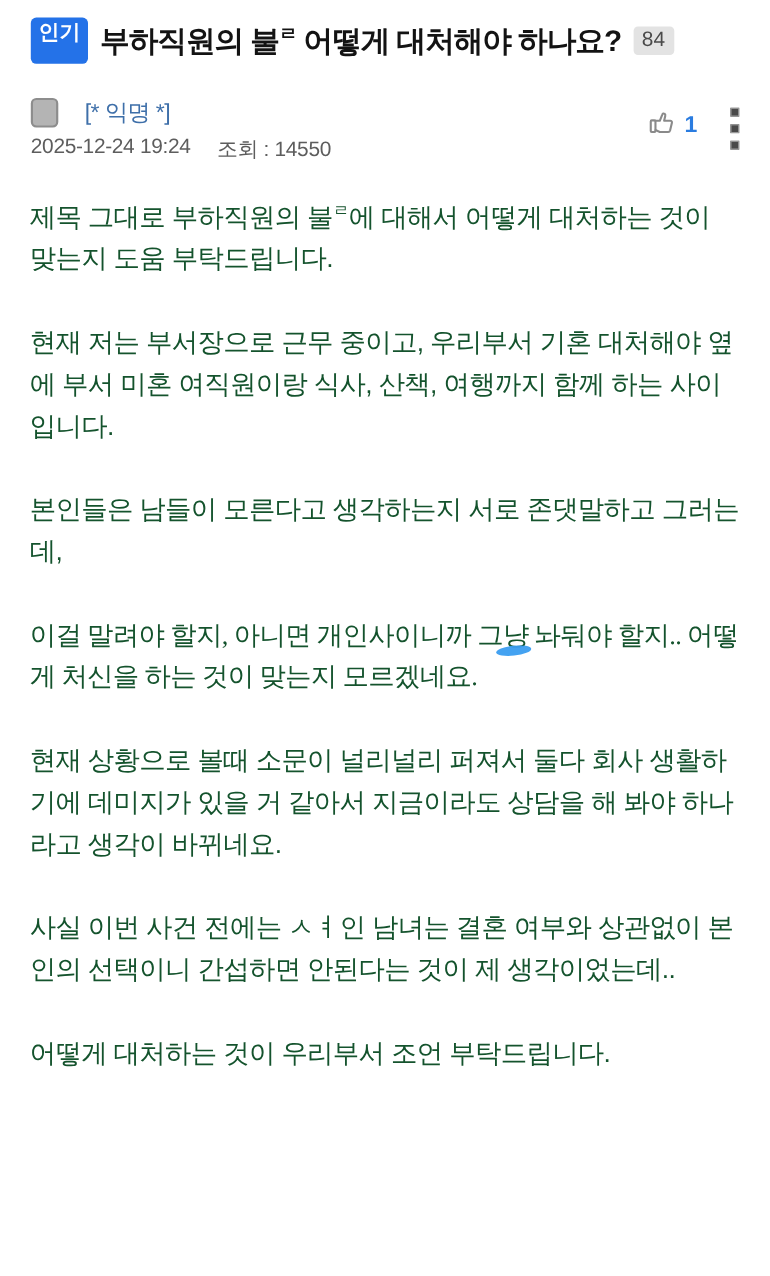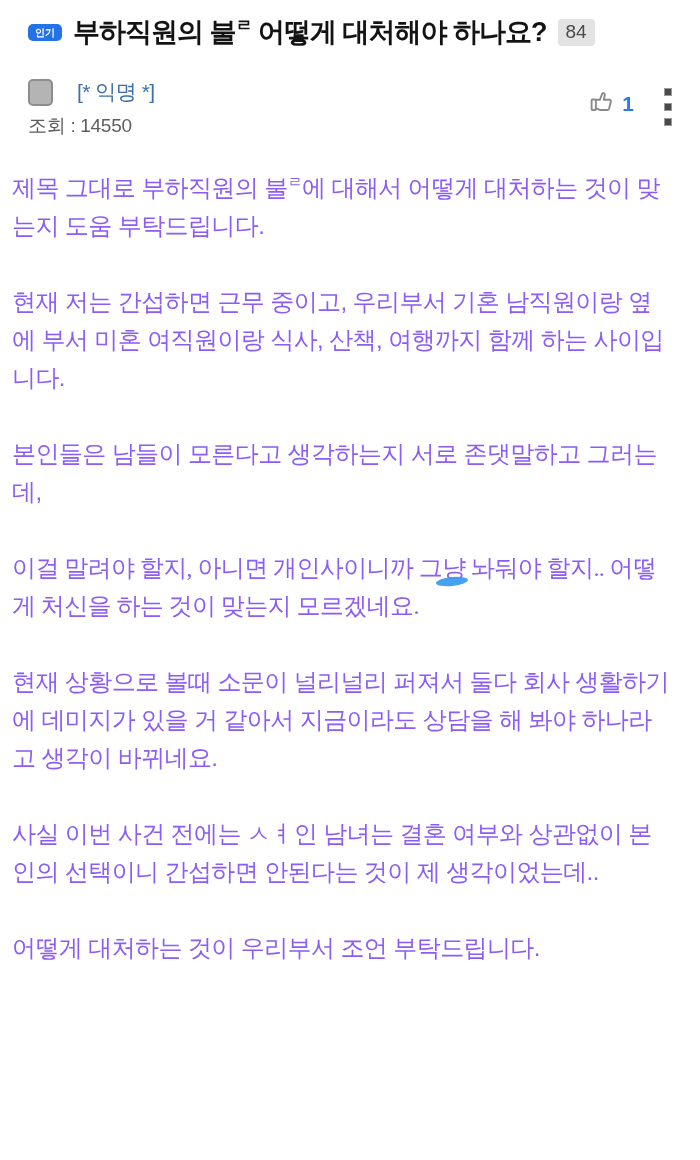--- a/index.html
+++ b/index.html
@@ -10,22 +10,22 @@
     background:#ffffff;
     font-family:"Liberation Sans", sans-serif;
     overflow:hidden;
   }
   
   .header { padding:16px 28px 0 28px; }
   .title-row { display:flex; align-items:center; gap:11px; }
   .hot-badge {
     flex:0 0 auto;
     background:#2472e8; color:#ffffff;
-    font-size:10px; font-weight:bold;
-    padding:4px 7px 3px 7px; border-radius:5px;
+    font-size:19px; font-weight:bold;
+    padding:4px 7px 19px 7px; border-radius:5px;
     line-height:1;
   }
   .title {
     font-size:27px; font-weight:800; color:#131313;
     letter-spacing:-1px; line-height:1.2; white-space:nowrap;
   }
   .title .sup { font-size:17px; vertical-align:super; font-weight:800; }
   .count-badge {
     flex:0 0 auto;
     background:#e3e3e3; color:#4a4a4a;
@@ -40,22 +40,22 @@
   }
   .author-name { color:#3e6fa9; font-size:21px; letter-spacing:-0.5px; }
   .meta-row { margin-top:7px; display:flex; gap:24px; font-size:19px; color:#5d5d5d; letter-spacing:-0.3px; }
   .actions { display:flex; align-items:flex-start; gap:30px; padding-top:10px; }
   .like-btn { display:flex; align-items:center; gap:7px; cursor:pointer; }
   .like-count { color:#2a7ce0; font-size:21px; font-weight:bold; }
   .menu-dots { display:flex; flex-direction:column; gap:7px; padding-top:0px; cursor:pointer; }
   .menu-dots span { width:8px; height:8px; background:#4a4a4a; border:1px solid #9a9a9a; }
   
   .content {
-    padding:24px 28px 0 12px;
-    font-size:24px; color:#8b5cf6;
+    padding:24px 28px 0 27px;
+    font-size:24px; color:#14532d;
     line-height:38px; letter-spacing:-0.6px;
   }
   .content p { margin:0 0 38px 0; }
   .content .sup { font-size:15px; vertical-align:super; }
   .p-rel { position:relative;font-family:Liberation Serif, serif; }
   .smudge {
     position:absolute; left:424px; top:28px;
     width:32px; height:9px;
     background:#3a9df0; border-radius:50%;
     transform:rotate(-6deg); opacity:0.95;
@@ -73,20 +73,21 @@
       <span class="count-badge">84</span>
     </div>
 
     <div class="byline-row">
       <div>
         <div class="author-row">
           <span class="avatar"></span>
           <span class="author-name">[* 익명 *]</span>
         </div>
         <div class="meta-row">
+          <span>2025-12-24 19:24</span>
           <span>조회 : 14550</span>
         </div>
       </div>
 
       <div class="actions">
         <div class="like-btn">
           <span>
             <svg width="27" height="27" viewBox="0 0 24 24" fill="none" stroke="#8a8a8a" stroke-width="1.7" stroke-linejoin="round" stroke-linecap="round">
               <path d="M7 10.5 L10.5 10.5 L12.5 5.5 C12.8 4.6 13.6 4.3 14.3 4.8 C14.9 5.2 15.1 5.9 14.9 6.6 L14 10.5 L19 10.5 C19.9 10.5 20.5 11.2 20.3 12 L18.8 18.3 C18.6 19 18 19.5 17.3 19.5 L10.5 19.5 L7 18"></path>
               <rect x="3.2" y="10.2" width="3.8" height="9.3" rx="0.8"></rect>
@@ -98,21 +99,21 @@
           <span></span>
           <span></span>
           <span></span>
         </div>
       </div>
     </div>
   </div>
 
   <div class="content">
     <p><span>제목 그대로 부하직원의 불</span><span class="sup">ㄹ</span><span>에 대해서 어떻게 대처하는 것이 맞는지 도움 부탁드립니다.</span></p>
-    <p>현재 저는 간섭하면 근무 중이고, 우리부서 기혼 남직원이랑 옆에 부서 미혼 여직원이랑 식사, 산책, 여행까지 함께 하는 사이입니다.</p>
+    <p>현재 저는 부서장으로 근무 중이고, 우리부서 기혼 대처해야 옆에 부서 미혼 여직원이랑 식사, 산책, 여행까지 함께 하는 사이입니다.</p>
     <p>본인들은 남들이 모른다고 생각하는지 서로 존댓말하고 그러는데,</p>
     <p class="p-rel"><span>이걸 말려야 할지, 아니면 개인사이니까 그냥 놔둬야 할지.. 어떻게 처신을 하는 것이 맞는지 모르겠네요.</span><span class="smudge"></span></p>
     <p>현재 상황으로 볼때 소문이 널리널리 퍼져서 둘다 회사 생활하기에 데미지가 있을 거 같아서 지금이라도 상담을 해 봐야 하나라고 생각이 바뀌네요.</p>
     <p>사실 이번 사건 전에는 ㅅㅕ인 남녀는 결혼 여부와 상관없이 본인의 선택이니 간섭하면 안된다는 것이 제 생각이었는데..</p>
     <p>어떻게 대처하는 것이 우리부서 조언 부탁드립니다.</p>
   </div>
 
 </div>
 
 </body></html>

